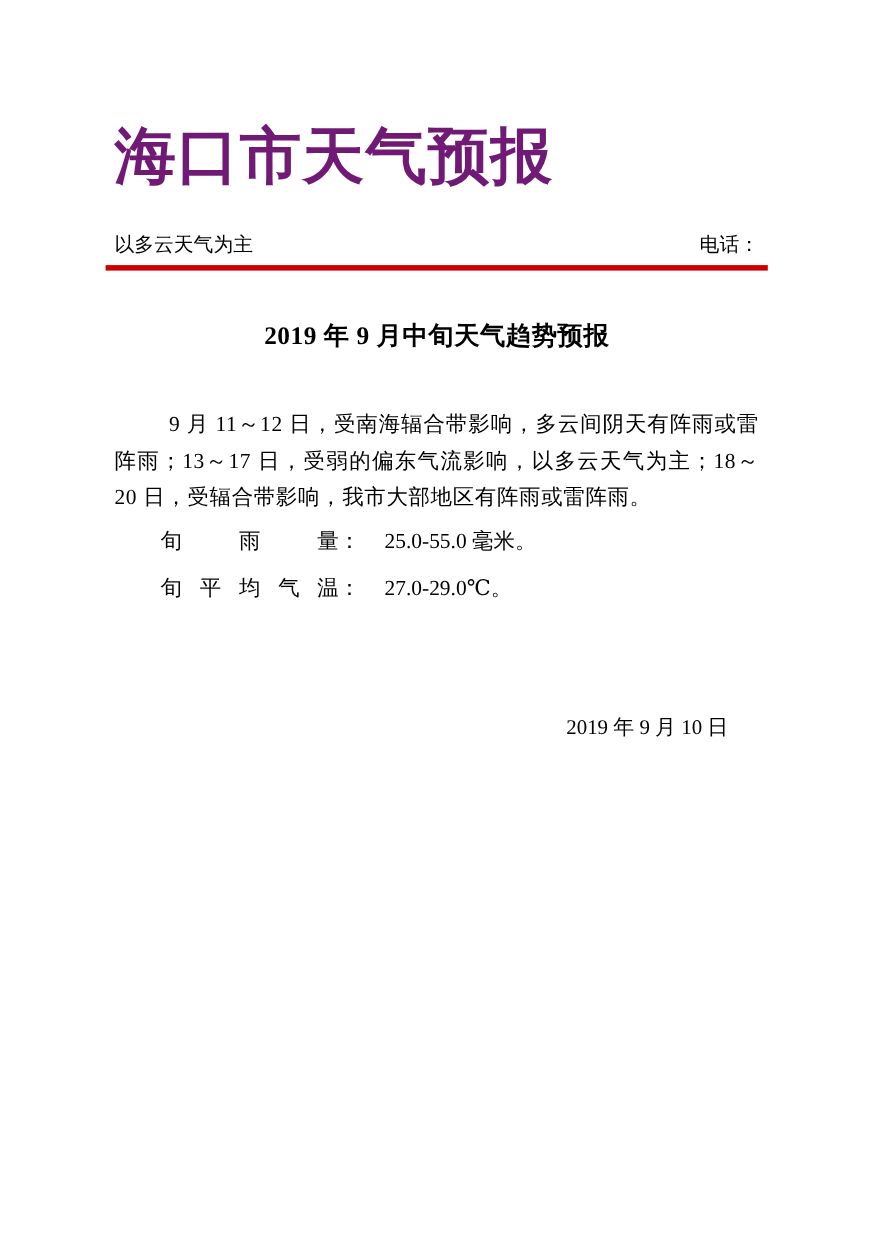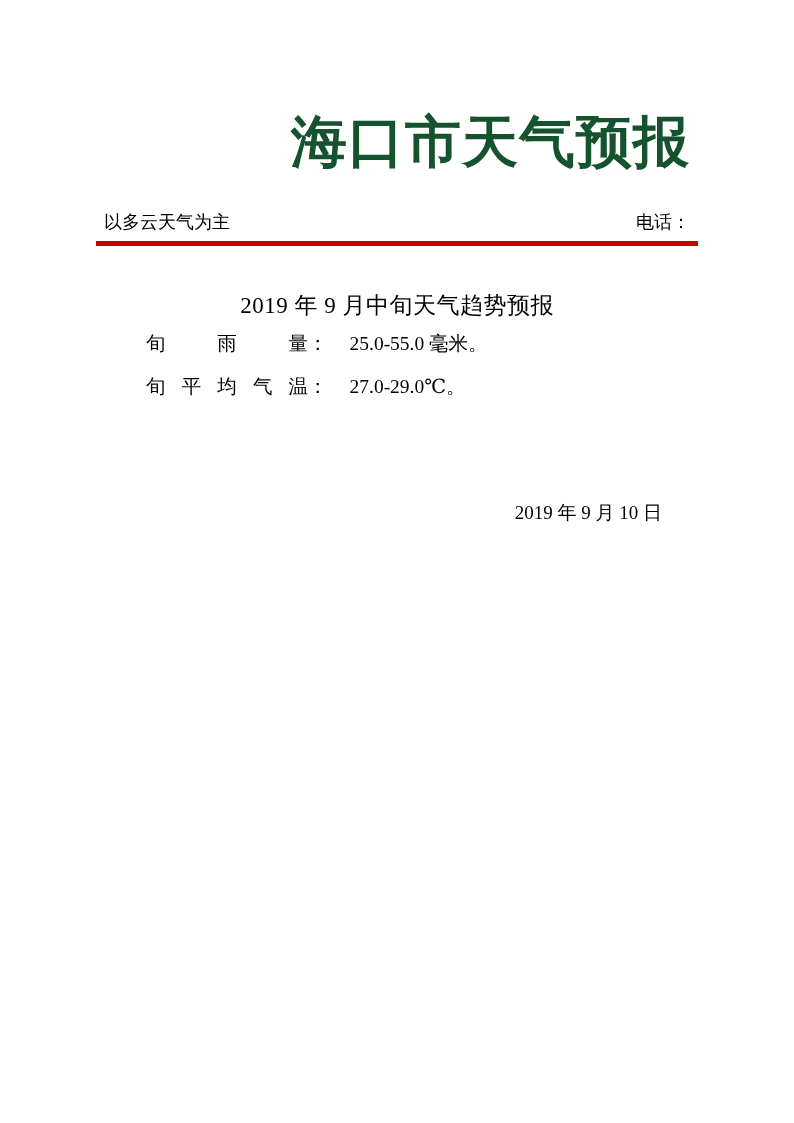--- a/index.html
+++ b/index.html
@@ -15,22 +15,22 @@
     padding: 0 104px;
     overflow: hidden;
   }
   .doc-title {
     margin-top: 102px;
     font-family: "Liberation Sans", "DejaVu Sans", sans-serif;
     font-weight: bold;
     font-size: 56px;
     line-height: 1.42;
     letter-spacing: 1px;
-    text-align: right;
-    color: #14532d;
+    text-align: left;
+    color: #701a75;
     white-space: nowrap;
   }
   .header-row {
     margin-top: 28px;
     display: flex;
     justify-content: space-between;
     align-items: baseline;
     font-size: 18px;
     line-height: 24px;
   }
@@ -40,21 +40,21 @@
     line-height: 24px;
   }
   .red-rule {
     margin: 7px -8px 0 -8px;
     height: 5px;
     background: #cc0000;
   }
   .section-heading {
     margin-top: 46px;
     font-size: 23px;
-    font-weight: normal;
+    font-weight: bold;
     line-height: 28px;
     text-align: center;
     letter-spacing: 0.5px;
   }
   .body-para {
     margin-top: 50px;
     font-size: 19.5px;
     line-height: 33px;
     text-align: justify;
     text-indent: 2.55em;
@@ -95,20 +95,21 @@
   <div class="header-row">
     <span>以多云天气为主</span>
     <span>电话：</span>
   </div>
 
 
   <div class="red-rule"></div>
 
   <h2 class="section-heading">2019 年 9 月中旬天气趋势预报</h2>
 
+  <p class="body-para">9 月 11～12 日，受南海辐合带影响，多云间阴天有阵雨或雷阵雨；13～17 日，受弱的偏东气流影响，以多云天气为主；18～20 日，受辐合带影响，我市大部地区有阵雨或雷阵雨。</p>
 
   <div class="stats">
 
     <div class="stat-row">
       <span class="stat-label">旬雨量</span><span class="stat-colon">：</span><span class="stat-value">25.0-55.0 毫米。</span>
     </div>
 
     <div class="stat-row">
       <span class="stat-label">旬平均气温</span><span class="stat-colon">：</span><span class="stat-value">27.0-29.0℃。</span>
     </div>

